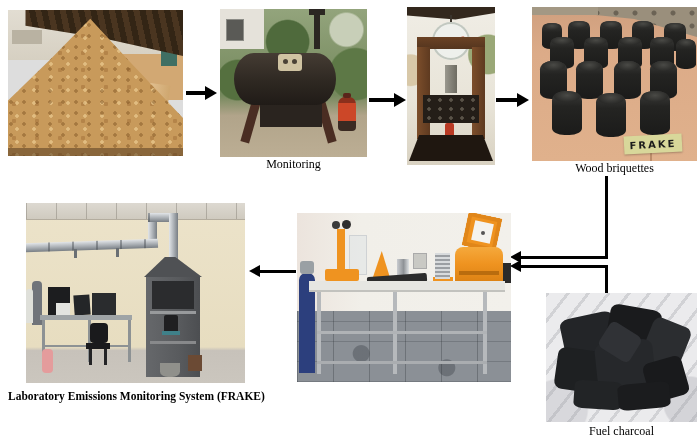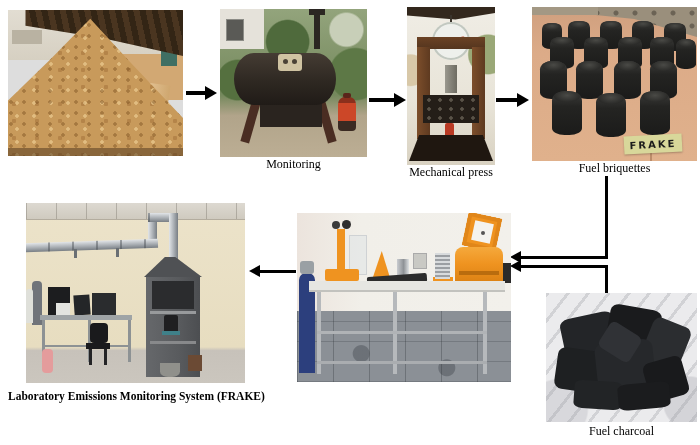--- a/index.html
+++ b/index.html
@@ -91,21 +91,20 @@
     <i style="left:42px;top:32px;width:4px;height:4px;background:#55514a;border-radius:50%;"></i>
     <i style="left:10px;top:30px;width:68px;height:12px;background:linear-gradient(180deg,#6b4224,#54351e);"></i>
     <i style="left:10px;top:40px;width:13px;height:92px;background:linear-gradient(90deg,#7c4e2b,#5e3a20);"></i>
     <i style="left:65px;top:40px;width:13px;height:92px;background:linear-gradient(90deg,#7c4e2b,#5e3a20);"></i>
     <i style="left:38px;top:58px;width:12px;height:28px;background:linear-gradient(90deg,#9a988e,#6e6c62);"></i>
     <i style="left:16px;top:88px;width:56px;height:28px;background:#241e18;
        background-image:radial-gradient(circle at 6px 5px,rgba(190,180,160,.35) 0 1.5px,transparent 2px);background-size:11px 9px;"></i>
     <i style="left:38px;top:116px;width:9px;height:15px;background:#b93a24;border-radius:2px;"></i>
     <i style="left:2px;top:128px;width:84px;height:26px;clip-path:polygon(12% 0,88% 0,100% 100%,0 100%);background:#1f1710;"></i>
   </div>
-  <div class="cap" style="left:381px;top:166px;width:140px;">Mechanical press</div>
 
   <div class="aline" style="left:496px;top:98px;width:22px;height:4px;"></div>
   <div class="ah-r" style="left:517px;top:93px;"></div>
 
   <div class="photo" style="left:532px;top:7px;width:165px;height:154px;">
     <i style="left:0;top:0;width:100%;height:100%;
        background-image:linear-gradient(90deg,transparent 0 118px,rgba(120,70,40,.35) 118px 120px,transparent 120px),
                         linear-gradient(180deg,#cf9f7e 0%,#dcab88 30%,#e0b18c 100%);"></i>
     <i style="left:0;top:0;width:100%;height:30px;clip-path:polygon(30% 0,100% 0,100% 100%,62% 40%,30% 22%);
        background:#9a8f7c;background-image:radial-gradient(circle at 8px 6px,rgba(60,55,45,.5) 0 2px,transparent 3px);background-size:19px 13px;"></i>
@@ -123,21 +122,21 @@
     <i class="briq" style="left:8px;top:54px;width:27px;height:38px;"></i>
     <i class="briq" style="left:44px;top:54px;width:27px;height:38px;"></i>
     <i class="briq" style="left:82px;top:54px;width:27px;height:38px;"></i>
     <i class="briq" style="left:118px;top:54px;width:27px;height:38px;"></i>
     <i class="briq" style="left:20px;top:84px;width:30px;height:44px;"></i>
     <i class="briq" style="left:64px;top:86px;width:30px;height:44px;"></i>
     <i class="briq" style="left:108px;top:84px;width:30px;height:44px;"></i>
     <i style="left:92px;top:128px;width:58px;height:18px;transform:rotate(-3deg);background:#d8d79a;box-shadow:0 1px 2px rgba(0,0,0,.25);
        display:flex;align-items:center;justify-content:center;font-family:'DejaVu Sans',sans-serif;font-size:10px;font-weight:bold;letter-spacing:2px;color:#1c1c1c;">FRAKE</i>
   </div>
-  <div class="cap" style="left:532px;top:162px;width:165px;">Fuel briquettes</div>
+  <div class="cap" style="left:532px;top:162px;width:165px;">Wood briquettes</div>
 
   <div class="aline" style="left:605px;top:176px;width:3px;height:82px;"></div>
   <div class="aline" style="left:521px;top:256px;width:87px;height:3px;"></div>
   <div class="ah-l" style="left:510px;top:251px;"></div>
   <div class="aline" style="left:521px;top:265px;width:87px;height:3px;"></div>
   <div class="ah-l" style="left:510px;top:260px;"></div>
   <div class="aline" style="left:605px;top:265px;width:3px;height:30px;"></div>
 
   <div class="aline" style="left:260px;top:270px;width:36px;height:3px;"></div>
   <div class="ah-l" style="left:249px;top:265px;"></div>

